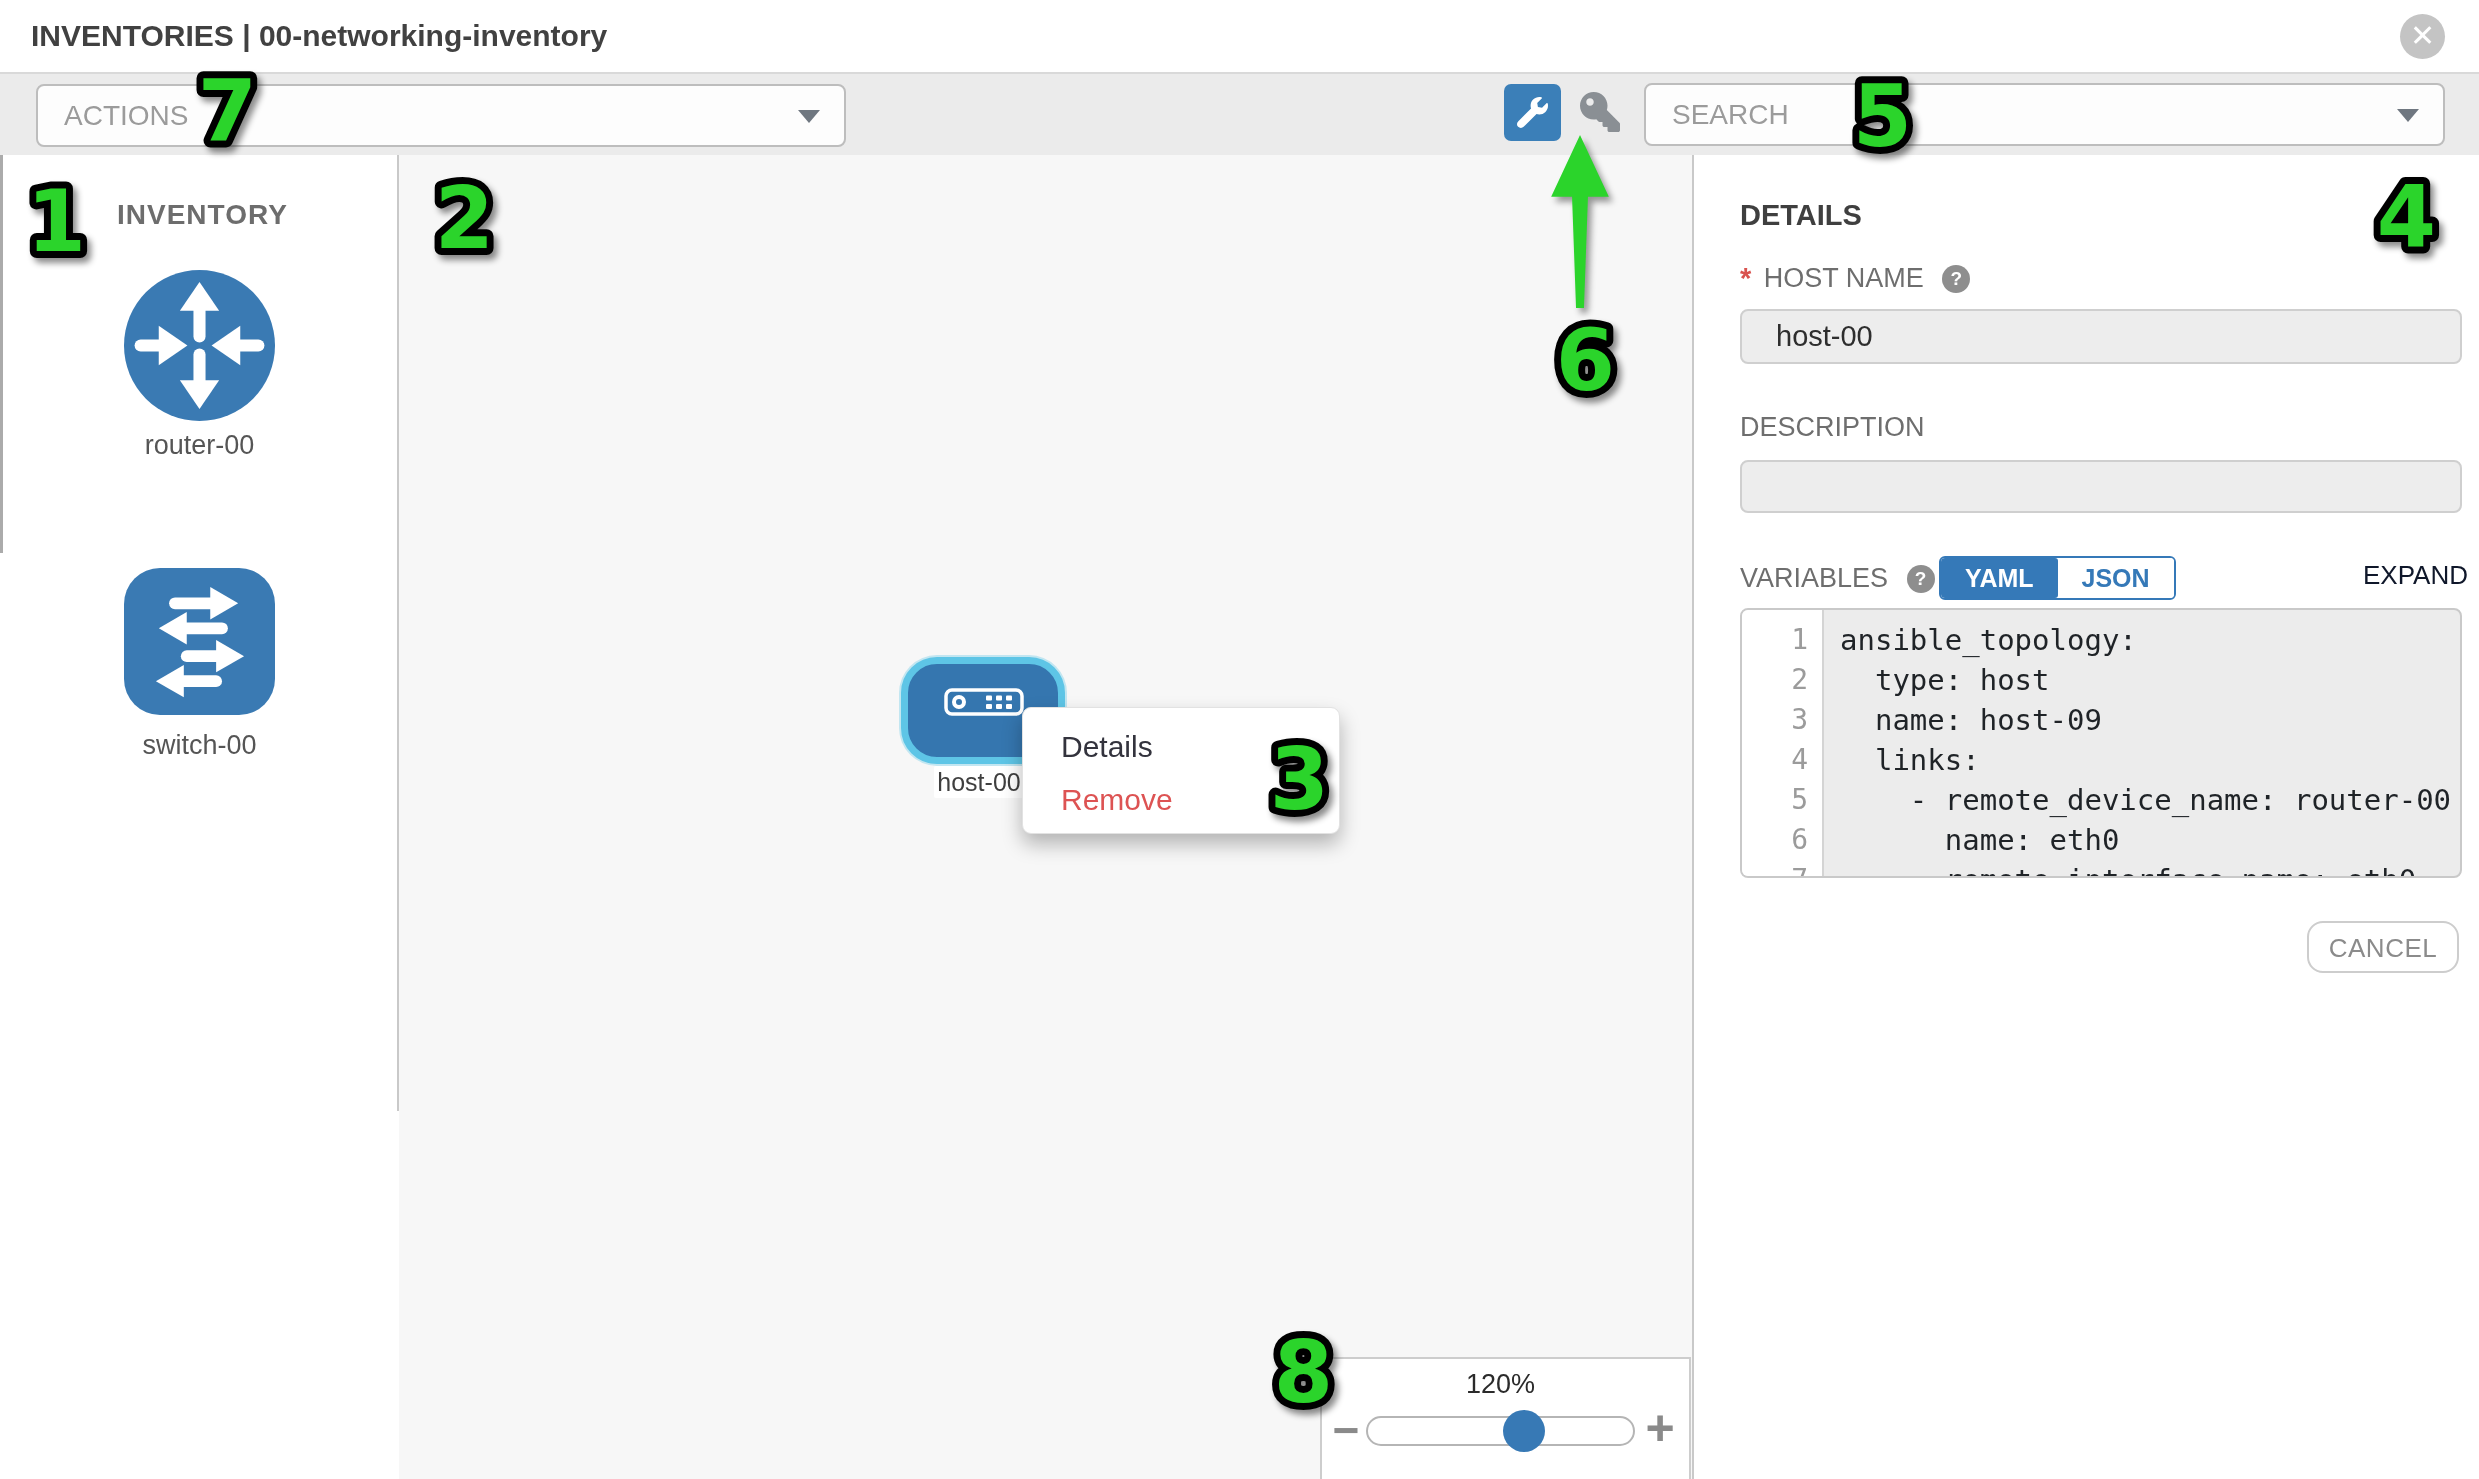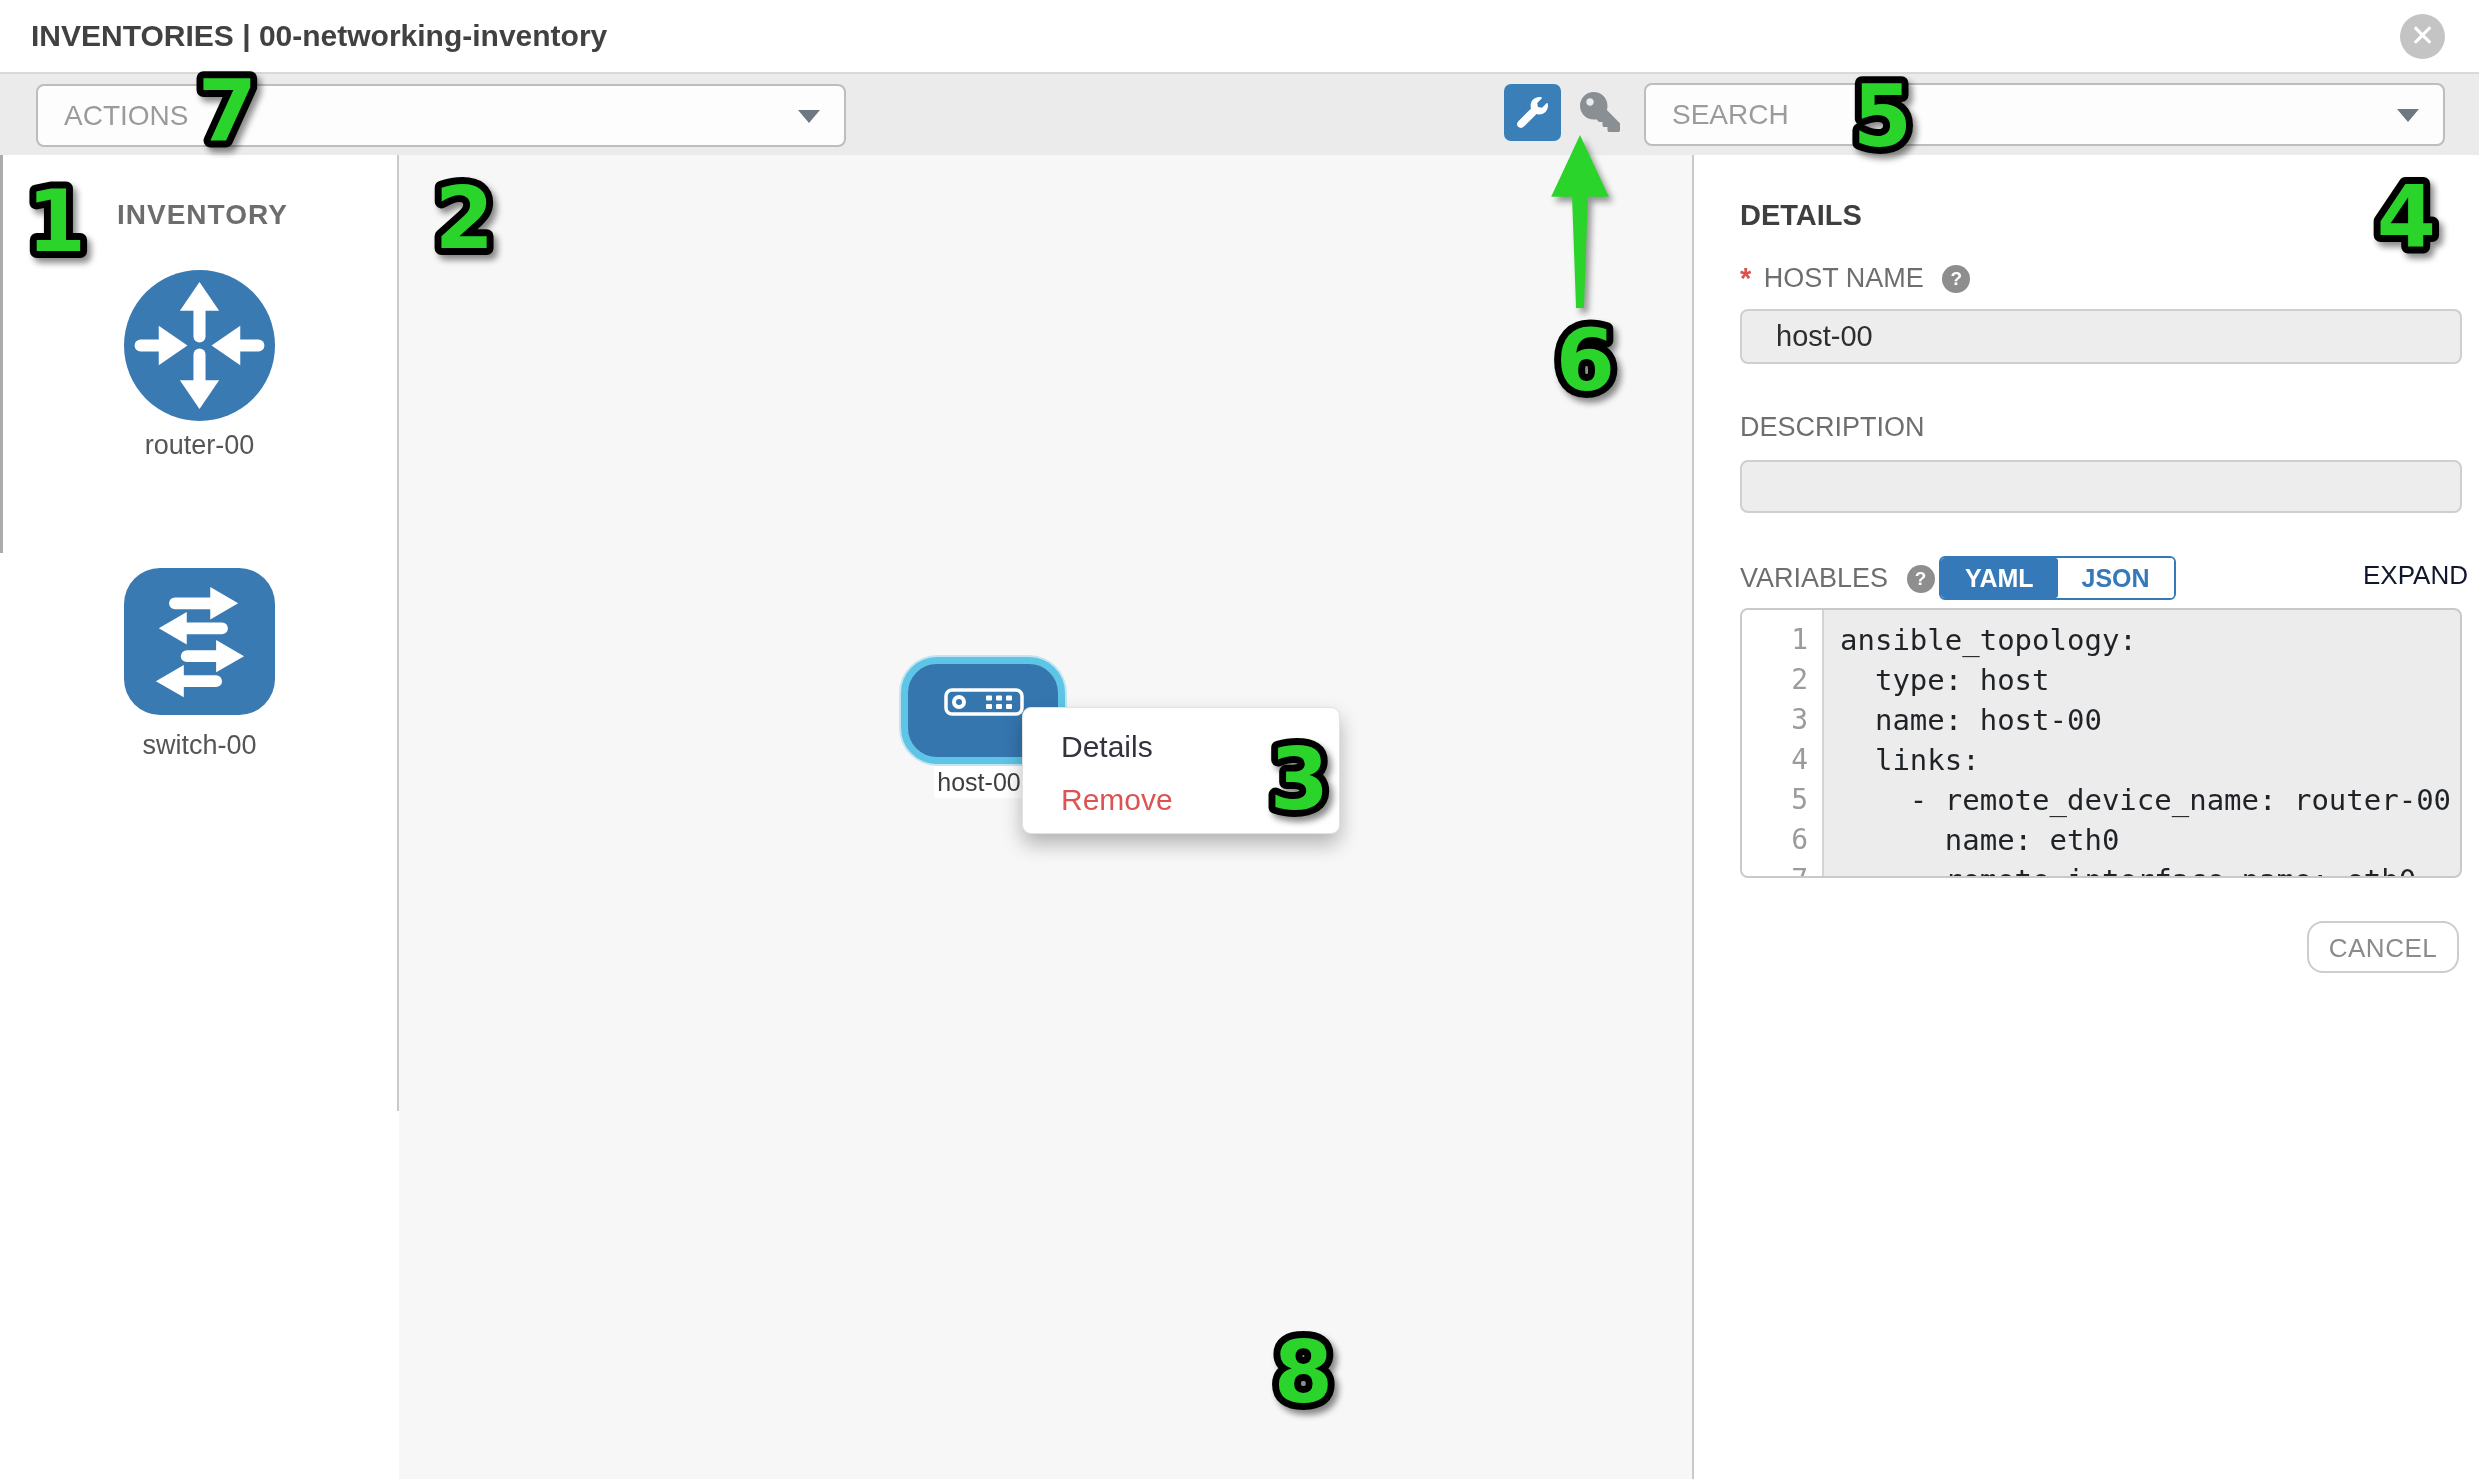--- a/index.html
+++ b/index.html
@@ -185,20 +185,28 @@
       </g>
     </svg>
   </div>
   <div class="abs node-label">host-00</div>
 
   <div class="abs context-menu">
     <div class="menu-item details">Details</div>
     <div class="menu-item remove">Remove</div>
   </div>
 
+  <div class="abs zoom-panel">
+    <div class="abs zoom-level">120%</div>
+    <div class="abs zoom-minus">−</div>
+    <div class="abs slider-track">
+      <div class="slider-thumb"></div>
+    </div>
+    <div class="abs zoom-plus">+</div>
+  </div>
 </div>
 
 <div class="abs details-panel">
   <div class="abs panel-title">DETAILS</div>
 
   <div class="abs row-hostname">
     <span class="req-mark inline">*</span>
     <span class="field-label inline" style="margin-left:8px;">HOST NAME</span>
     <span class="help-icon inline" style="margin-left:14px;">?</span>
   </div>
@@ -223,21 +231,21 @@
       <div class="ln">2</div>
       <div class="ln">3</div>
       <div class="ln">4</div>
       <div class="ln">5</div>
       <div class="ln">6</div>
       <div class="ln">7</div>
     </div>
     <div class="codearea">
       <div class="cl">ansible_topology:</div>
       <div class="cl">  type: host</div>
-      <div class="cl">  name: host-00</div>
+      <div class="cl">  name: host-09</div>
       <div class="cl">  links:</div>
       <div class="cl">    - remote_device_name: router-00</div>
       <div class="cl">      name: eth0</div>
       <div class="cl">      remote_interface_name: eth0</div>
     </div>
   </div>
 
   <div class="abs cancel-btn">CANCEL</div>
 </div>
 

